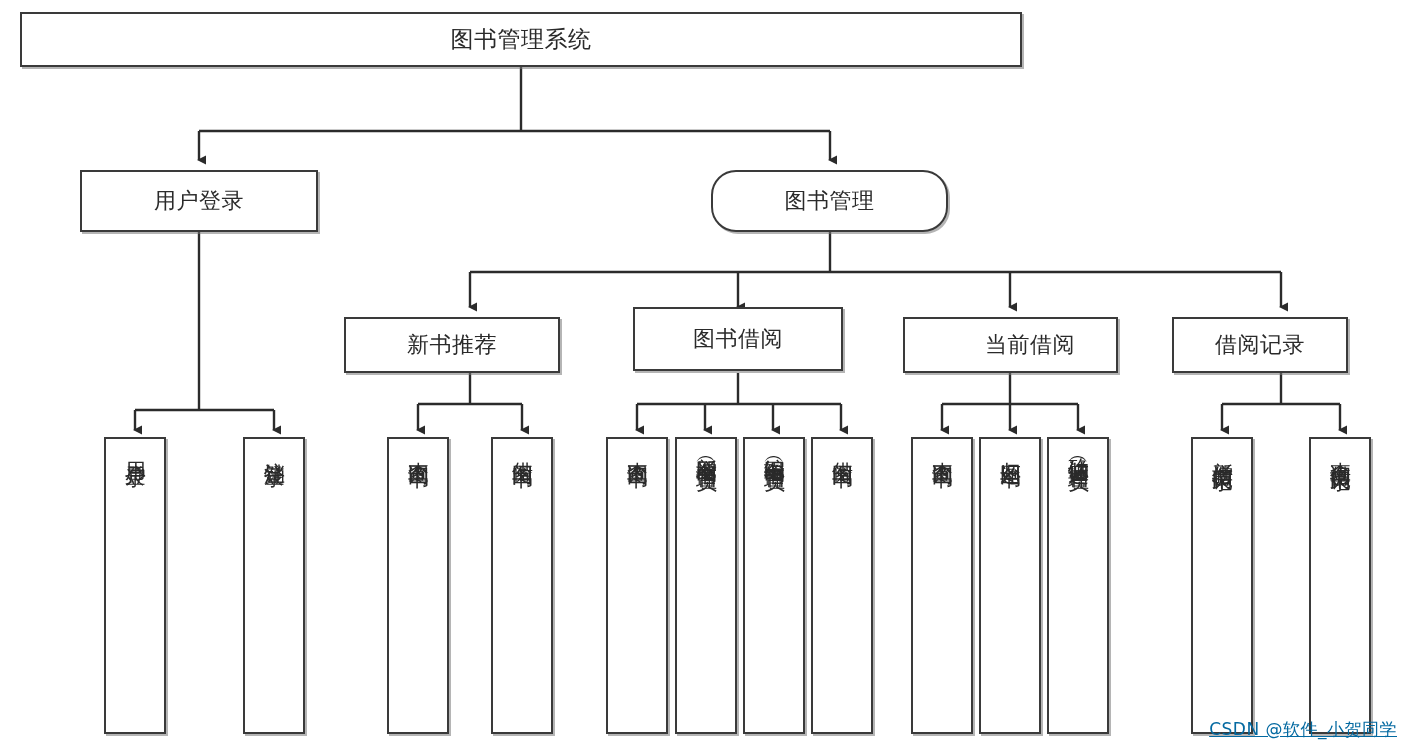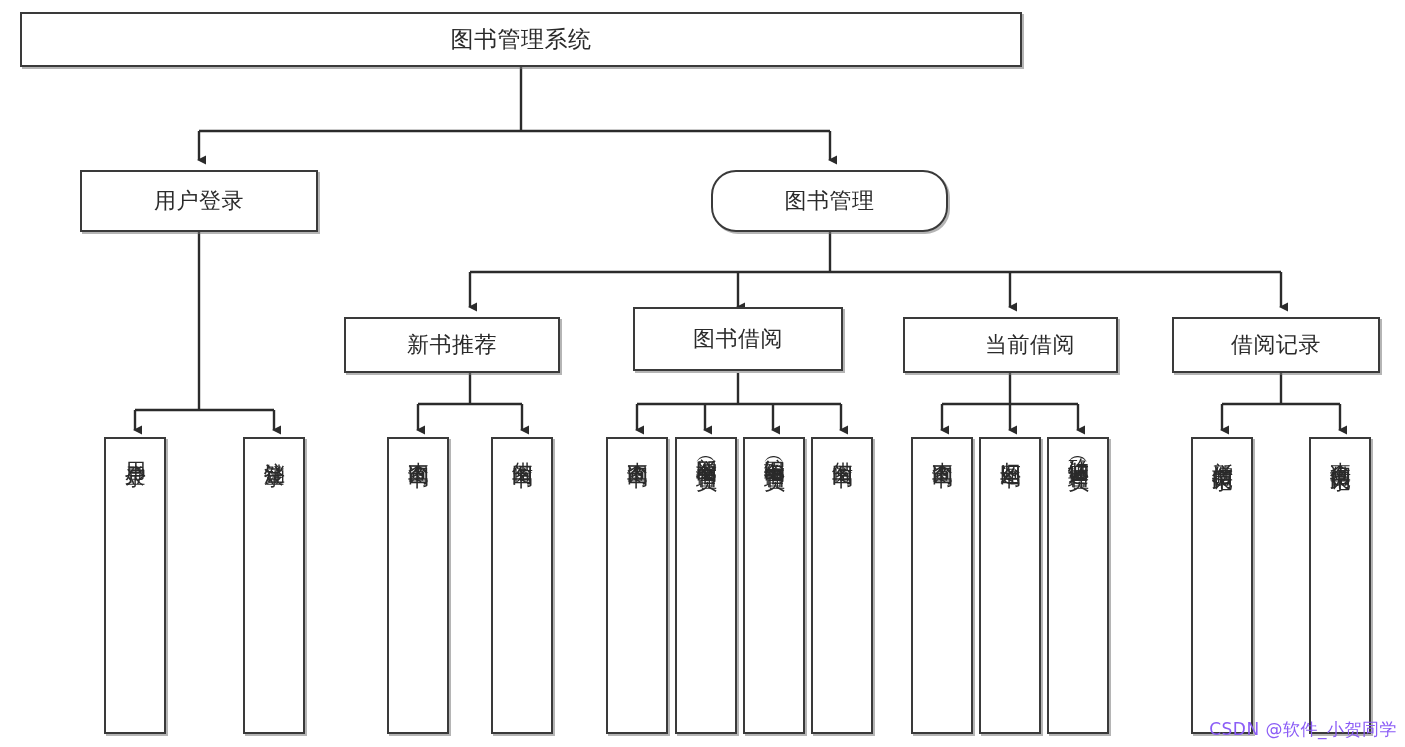--- a/index.html
+++ b/index.html
@@ -61,24 +61,25 @@
     white-space: nowrap;
   }
   .node.vert.tall-text {
     padding-top: 2px;
   }
   #watermark {
     position: absolute;
     right: 8px;
     bottom: 6px;
     font-size: 17px;
-    color: #8b5cf6;
+    color: #0369a1;
     letter-spacing: 0.5px;
     white-space: nowrap;
     user-select: none;
+    text-decoration: underline;
   }
 </style>
 </head>
 <body>
 
 <div id="canvas">
 
   <svg id="edges" viewBox="0 0 1405 747">
     <defs>
       <marker id="arrow" markerWidth="10" markerHeight="10" refX="5" refY="7" orient="auto" markerUnits="userSpaceOnUse">
@@ -142,21 +143,21 @@
 
   <div class="node horiz" style="left:344px; top:317px; width:216px; height:56px;">
     <span class="label">新书推荐</span>
   </div>
   <div class="node horiz" style="left:633px; top:307px; width:210px; height:64px;">
     <span class="label">图书借阅</span>
   </div>
   <div class="node horiz" style="left:903px; top:317px; width:215px; height:56px;padding-left:39px;">
     <span class="label">当前借阅</span>
   </div>
-  <div class="node horiz" style="left:1172px; top:317px; width:208px; height:56px;">
+  <div class="node horiz" style="left:1172px; top:317px; width:176px; height:56px;">
     <span class="label">借阅记录</span>
   </div>
 
   <div class="node vert" style="left:104px; top:437px; width:62px; height:297px;">
     <span class="label">用户登录</span>
   </div>
   <div class="node vert" style="left:243px; top:437px; width:62px; height:297px;">
     <span class="label">注销登录</span>
   </div>
 

